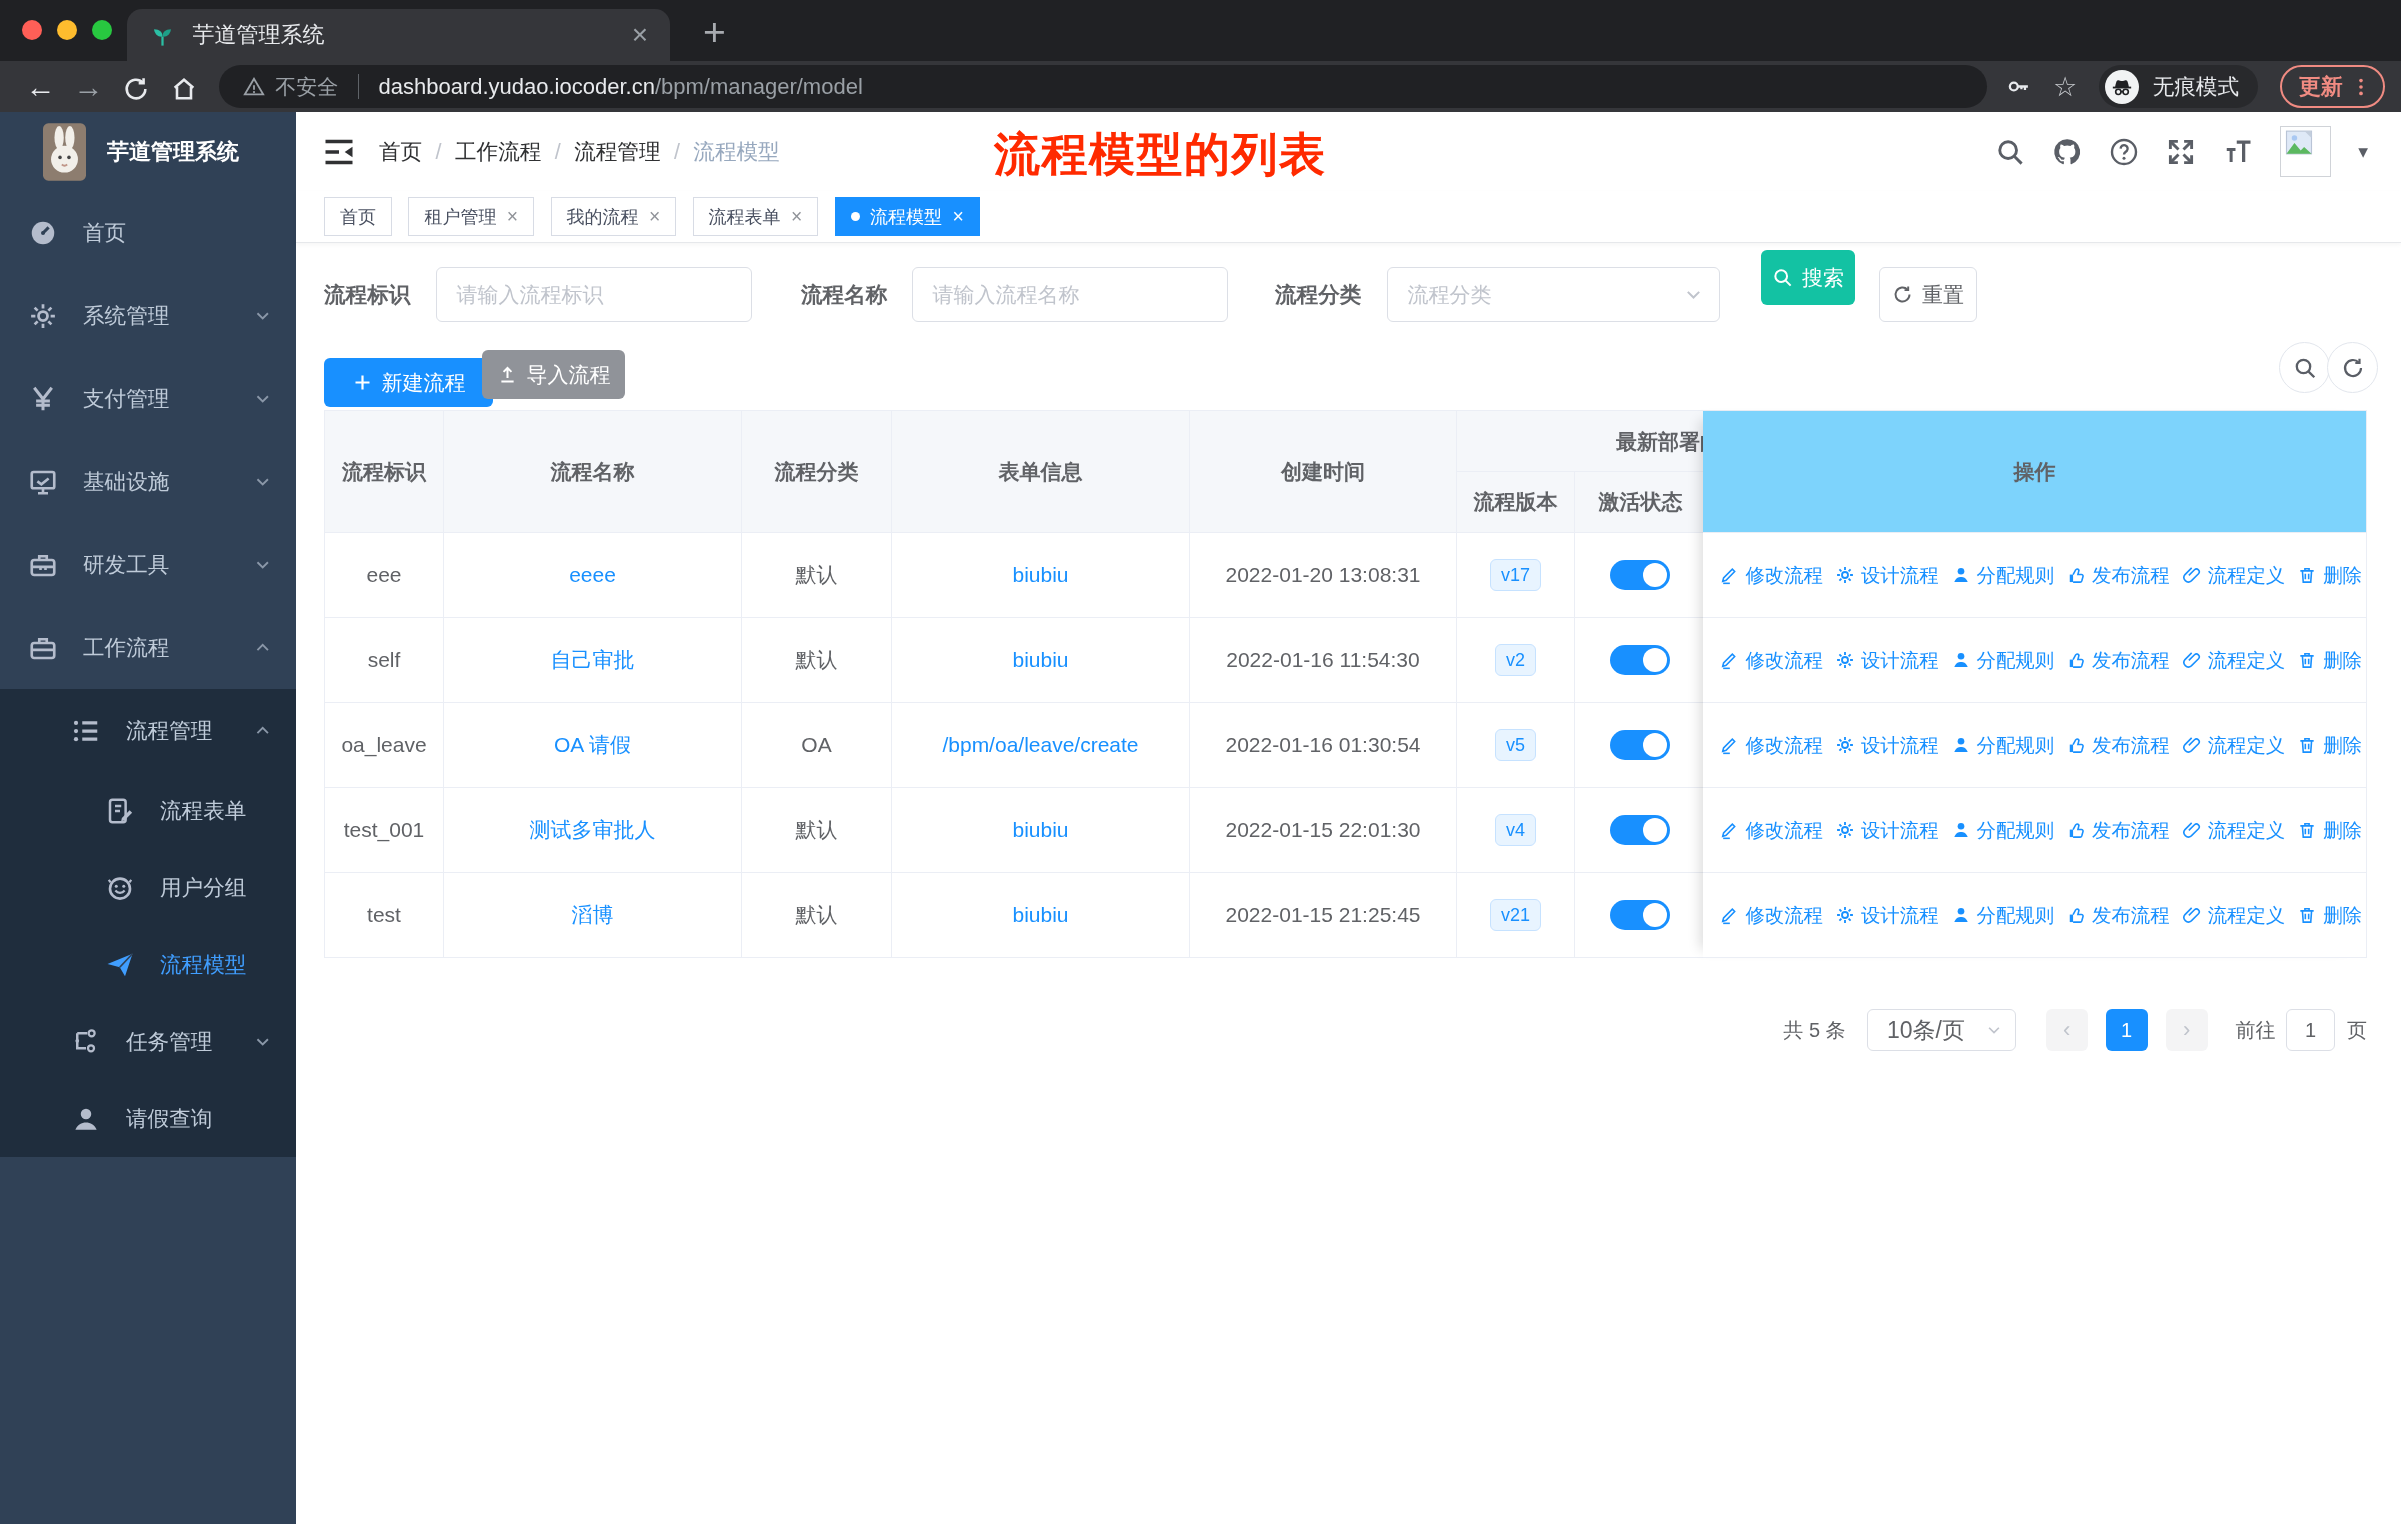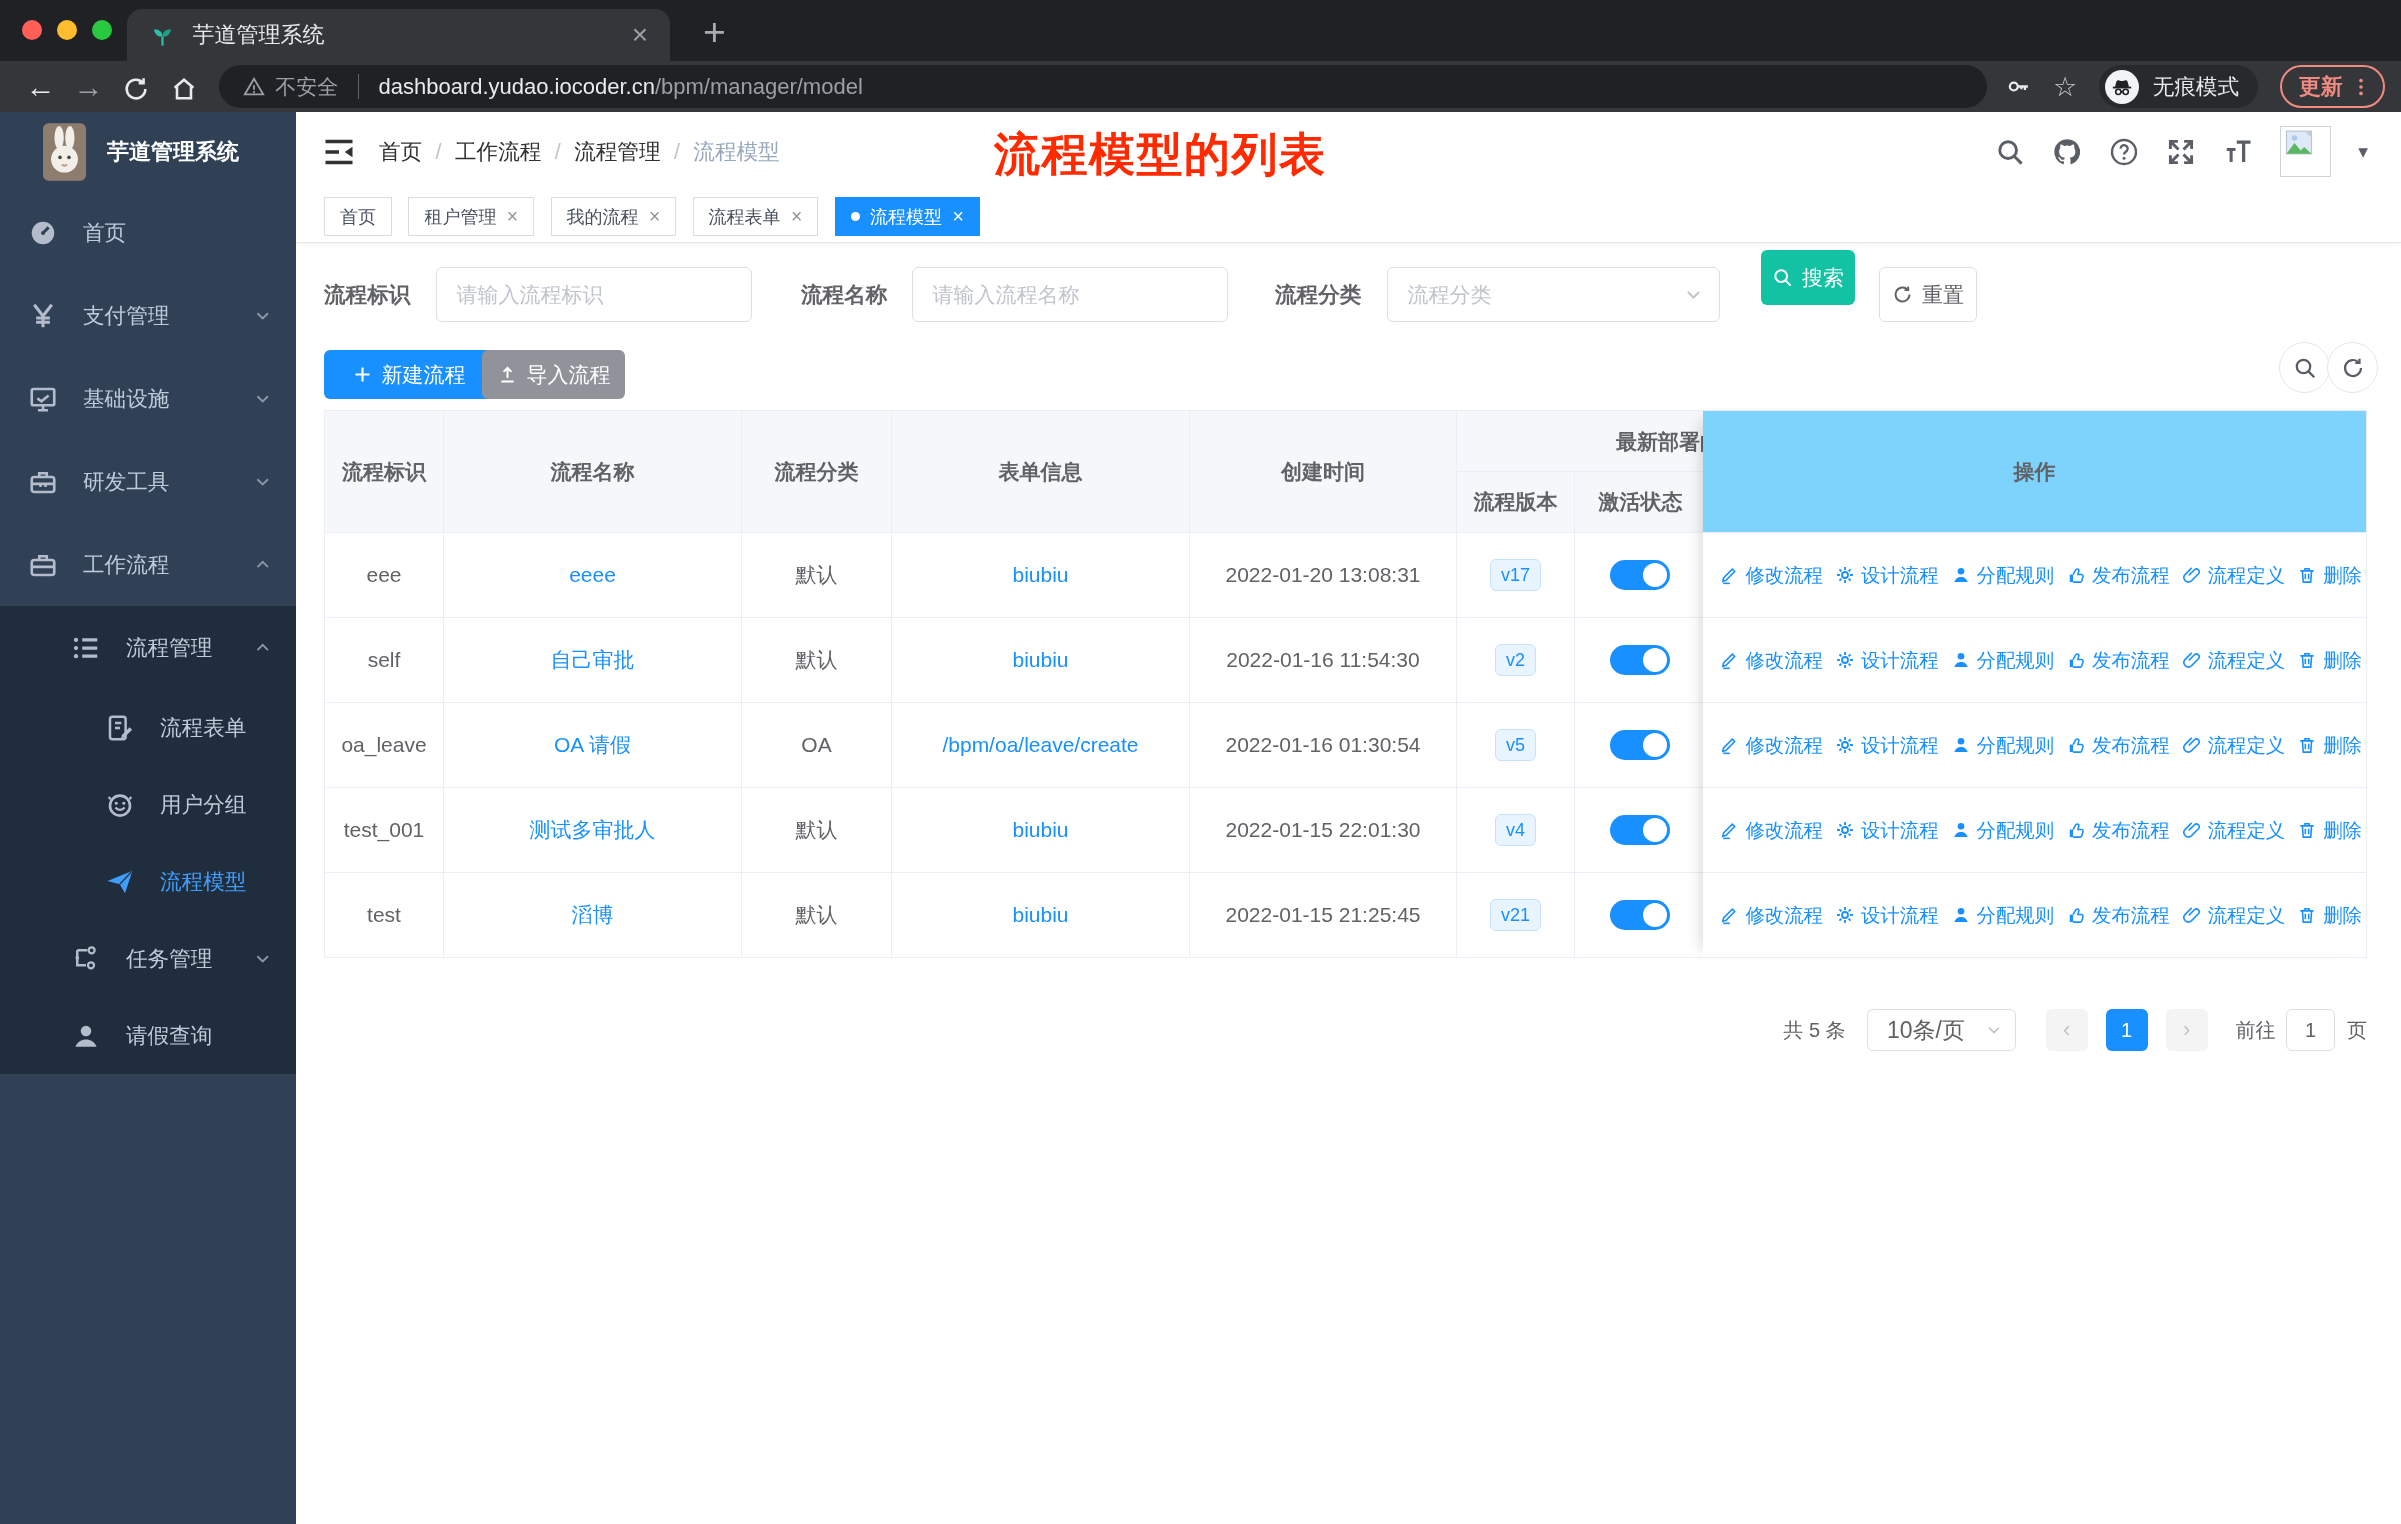--- a/index.html
+++ b/index.html
@@ -99,21 +99,21 @@
   .finput::placeholder{color:#c0c4cc;}
   .fselect{position:absolute;top:155px;height:55px;border:1.5px solid #dcdfe6;border-radius:6px;background:#fff;
            display:flex;align-items:center;justify-content:space-between;padding:0 15px 0 19.4px;
            font-size:21px;color:#c0c4cc;}
   .fselect .i{width:21px;height:21px;color:#c0c4cc;}
   .btn{position:absolute;display:flex;align-items:center;justify-content:center;gap:9px;
        border-radius:6px;font-size:21px;cursor:default;}
   .btn .i{width:21px;height:21px;}
   .btn-search{top:138px;left:1465px;width:94px;height:55px;background:var(--teal);color:#fff;}
   .btn-reset{top:155px;left:1583px;width:98px;height:55px;background:#fff;border:1.5px solid #dcdfe6;color:#606266;}
-  .btn-create{top:238px;left:28px;width:169px;height:49px;background:var(--primary);color:#fff;}
+  .btn-create{top:246px;left:28px;width:169px;height:49px;background:var(--primary);color:#fff;}
   .btn-import{top:238px;left:186px;width:143px;height:49px;background:var(--info);color:#fff;}
   .circ-btn{position:absolute;top:230px;width:51px;height:51px;border:1.5px solid #e2e6ed;border-radius:50%;
             background:#fff;display:flex;align-items:center;justify-content:center;}
   .circ-btn .i{width:24px;height:24px;color:#5a5e66;}
 
   
   .tbl{position:absolute;left:28px;top:298px;width:2043px;border-top:1.5px solid var(--border);
        border-left:1.5px solid var(--border);border-right:1.5px solid var(--border);}
   .thead{display:flex;height:122px;background:#f5f7fa;border-bottom:1.5px solid var(--border);
          color:#606266;font-weight:600;font-size:21px;}
@@ -262,20 +262,36 @@
               <circle cx="12" cy="12" r="9" fill="currentColor"></circle>
               <path d="M12 12l4.5-4.5" stroke="#304156" stroke-width="2.4"></path>
               <circle cx="12" cy="12" r="1.6" fill="#304156"></circle>
             </svg>
           </span>
           <span class="mlabel">首页</span>
         </div>
         <div class="mitem lvl1">
           <span class="i">
             <svg viewBox="0 0 24 24">
+              <circle cx="12" cy="12" r="3.6" stroke="currentColor" stroke-width="2.2" fill="none"></circle>
+              <g stroke="currentColor" stroke-width="2.2">
+                <path d="M12 2.5v3.4M12 18.1v3.4M2.5 12h3.4M18.1 12h3.4M5.3 5.3l2.4 2.4M16.3 16.3l2.4 2.4M18.7 5.3l-2.4 2.4M7.7 16.3l-2.4 2.4"></path>
+              </g>
+            </svg>
+          </span>
+          <span class="mlabel">系统管理</span>
+          <span class="i chev">
+            <svg viewBox="0 0 24 24">
+              <path d="M5.5 9l6.5 6.5L18.5 9" stroke="currentColor" stroke-width="2.3" fill="none"></path>
+            </svg>
+          </span>
+        </div>
+        <div class="mitem lvl1">
+          <span class="i">
+            <svg viewBox="0 0 24 24">
               <path d="M5 3l7 9 7-9M12 12v9M6.5 13.5h11M6.5 17h11" stroke="currentColor" stroke-width="2.4" fill="none"></path>
             </svg>
           </span>
           <span class="mlabel">支付管理</span>
           <span class="i chev">
             <svg viewBox="0 0 24 24">
               <path d="M5.5 9l6.5 6.5L18.5 9" stroke="currentColor" stroke-width="2.3" fill="none"></path>
             </svg>
           </span>
         </div>

